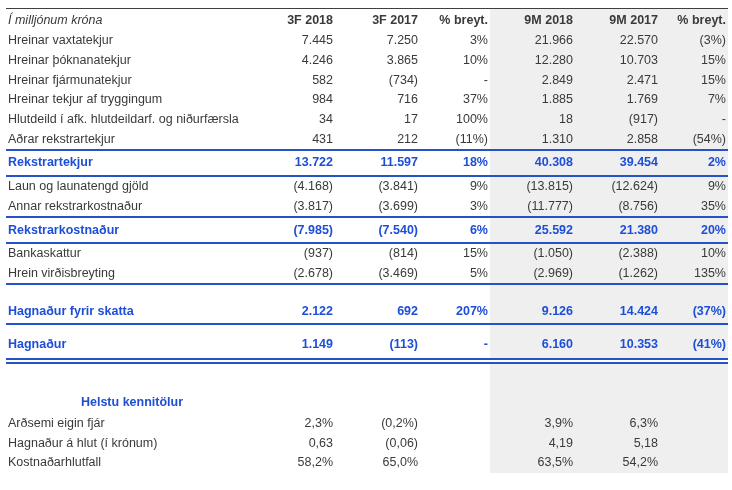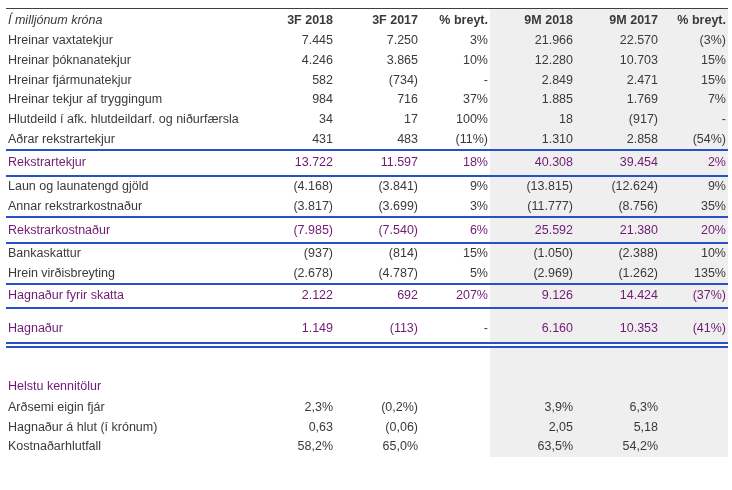--- a/index.html
+++ b/index.html
@@ -18,26 +18,26 @@
   }
   td{
     font-size:12.5px;line-height:15px;height:19.7px;
     padding:0;vertical-align:middle;white-space:nowrap;overflow:hidden;
   }
   .lbl{text-align:left;padding-left:2px;}
   .num{text-align:right;padding-right:2px;}
   .shade{background:var(--shade);}
   thead td{font-weight:bold;height:22px;}
   thead td.unit{font-style:italic;font-weight:normal;}
-  tr.total td,tr.total_top td,tr.grand td,tr.heading td{font-weight:normal;color:#701a75;}
+  tr.total td,tr.total_top td,tr.grand td,tr.heading td{font-weight:bold;color:#1d4ed8;}
   tr.total td{border-top:2px solid var(--blue);border-bottom:2px solid var(--blue);padding-top:2px;padding-bottom:2px;}
-  tr.total_top td{border-top:2px solid var(--blue);padding-top:0;padding-bottom:2px;}
+  tr.total_top td{border-top:2px solid var(--blue);padding-top:16px;padding-bottom:2px;}
   tr.grand td{border-top:2px solid var(--blue);border-bottom:6px double var(--blue);padding-top:10px;padding-bottom:3px;}
   tr.spacer td{height:20px;}
-  tr.heading td{height:26px;vertical-align:bottom;padding-bottom:4px;}
+  tr.heading td{height:26px;vertical-align:bottom;padding-bottom:4px;text-align:center;}
 </style>
 </head>
 <body>
 
 <div>
   <table>
     <colgroup>
       <col style="width:250px">
         <col style="width:79px">
         <col style="width:85px">
@@ -99,21 +99,21 @@
     <td class="num">34</td>
     <td class="num">17</td>
     <td class="num">100%</td>
     <td class="num shade">18</td>
     <td class="num shade">(917)</td>
     <td class="num shade">-</td>
   </tr>
         <tr class="normal">
     <td class="lbl">Aðrar rekstrartekjur</td>
     <td class="num">431</td>
-    <td class="num">483</td>
+    <td class="num">212</td>
     <td class="num">(11%)</td>
     <td class="num shade">1.310</td>
     <td class="num shade">2.858</td>
     <td class="num shade">(54%)</td>
   </tr>
         <tr class="total">
     <td class="lbl">Rekstrartekjur</td>
     <td class="num">13.722</td>
     <td class="num">11.597</td>
     <td class="num">18%</td>
@@ -153,21 +153,21 @@
     <td class="num">(937)</td>
     <td class="num">(814)</td>
     <td class="num">15%</td>
     <td class="num shade">(1.050)</td>
     <td class="num shade">(2.388)</td>
     <td class="num shade">10%</td>
   </tr>
         <tr class="normal">
     <td class="lbl">Hrein virðisbreyting</td>
     <td class="num">(2.678)</td>
-    <td class="num">(4.787)</td>
+    <td class="num">(3.469)</td>
     <td class="num">5%</td>
     <td class="num shade">(2.969)</td>
     <td class="num shade">(1.262)</td>
     <td class="num shade">135%</td>
   </tr>
         <tr class="total_top">
     <td class="lbl">Hagnaður fyrir skatta</td>
     <td class="num">2.122</td>
     <td class="num">692</td>
     <td class="num">207%</td>
@@ -213,21 +213,21 @@
     <td class="num"></td>
     <td class="num shade">3,9%</td>
     <td class="num shade">6,3%</td>
     <td class="num shade"></td>
   </tr>
         <tr class="ratio">
     <td class="lbl">Hagnaður á hlut (í krónum)</td>
     <td class="num">0,63</td>
     <td class="num">(0,06)</td>
     <td class="num"></td>
-    <td class="num shade">2,05</td>
+    <td class="num shade">4,19</td>
     <td class="num shade">5,18</td>
     <td class="num shade"></td>
   </tr>
         <tr class="ratio">
     <td class="lbl">Kostnaðarhlutfall</td>
     <td class="num">58,2%</td>
     <td class="num">65,0%</td>
     <td class="num"></td>
     <td class="num shade">63,5%</td>
     <td class="num shade">54,2%</td>

